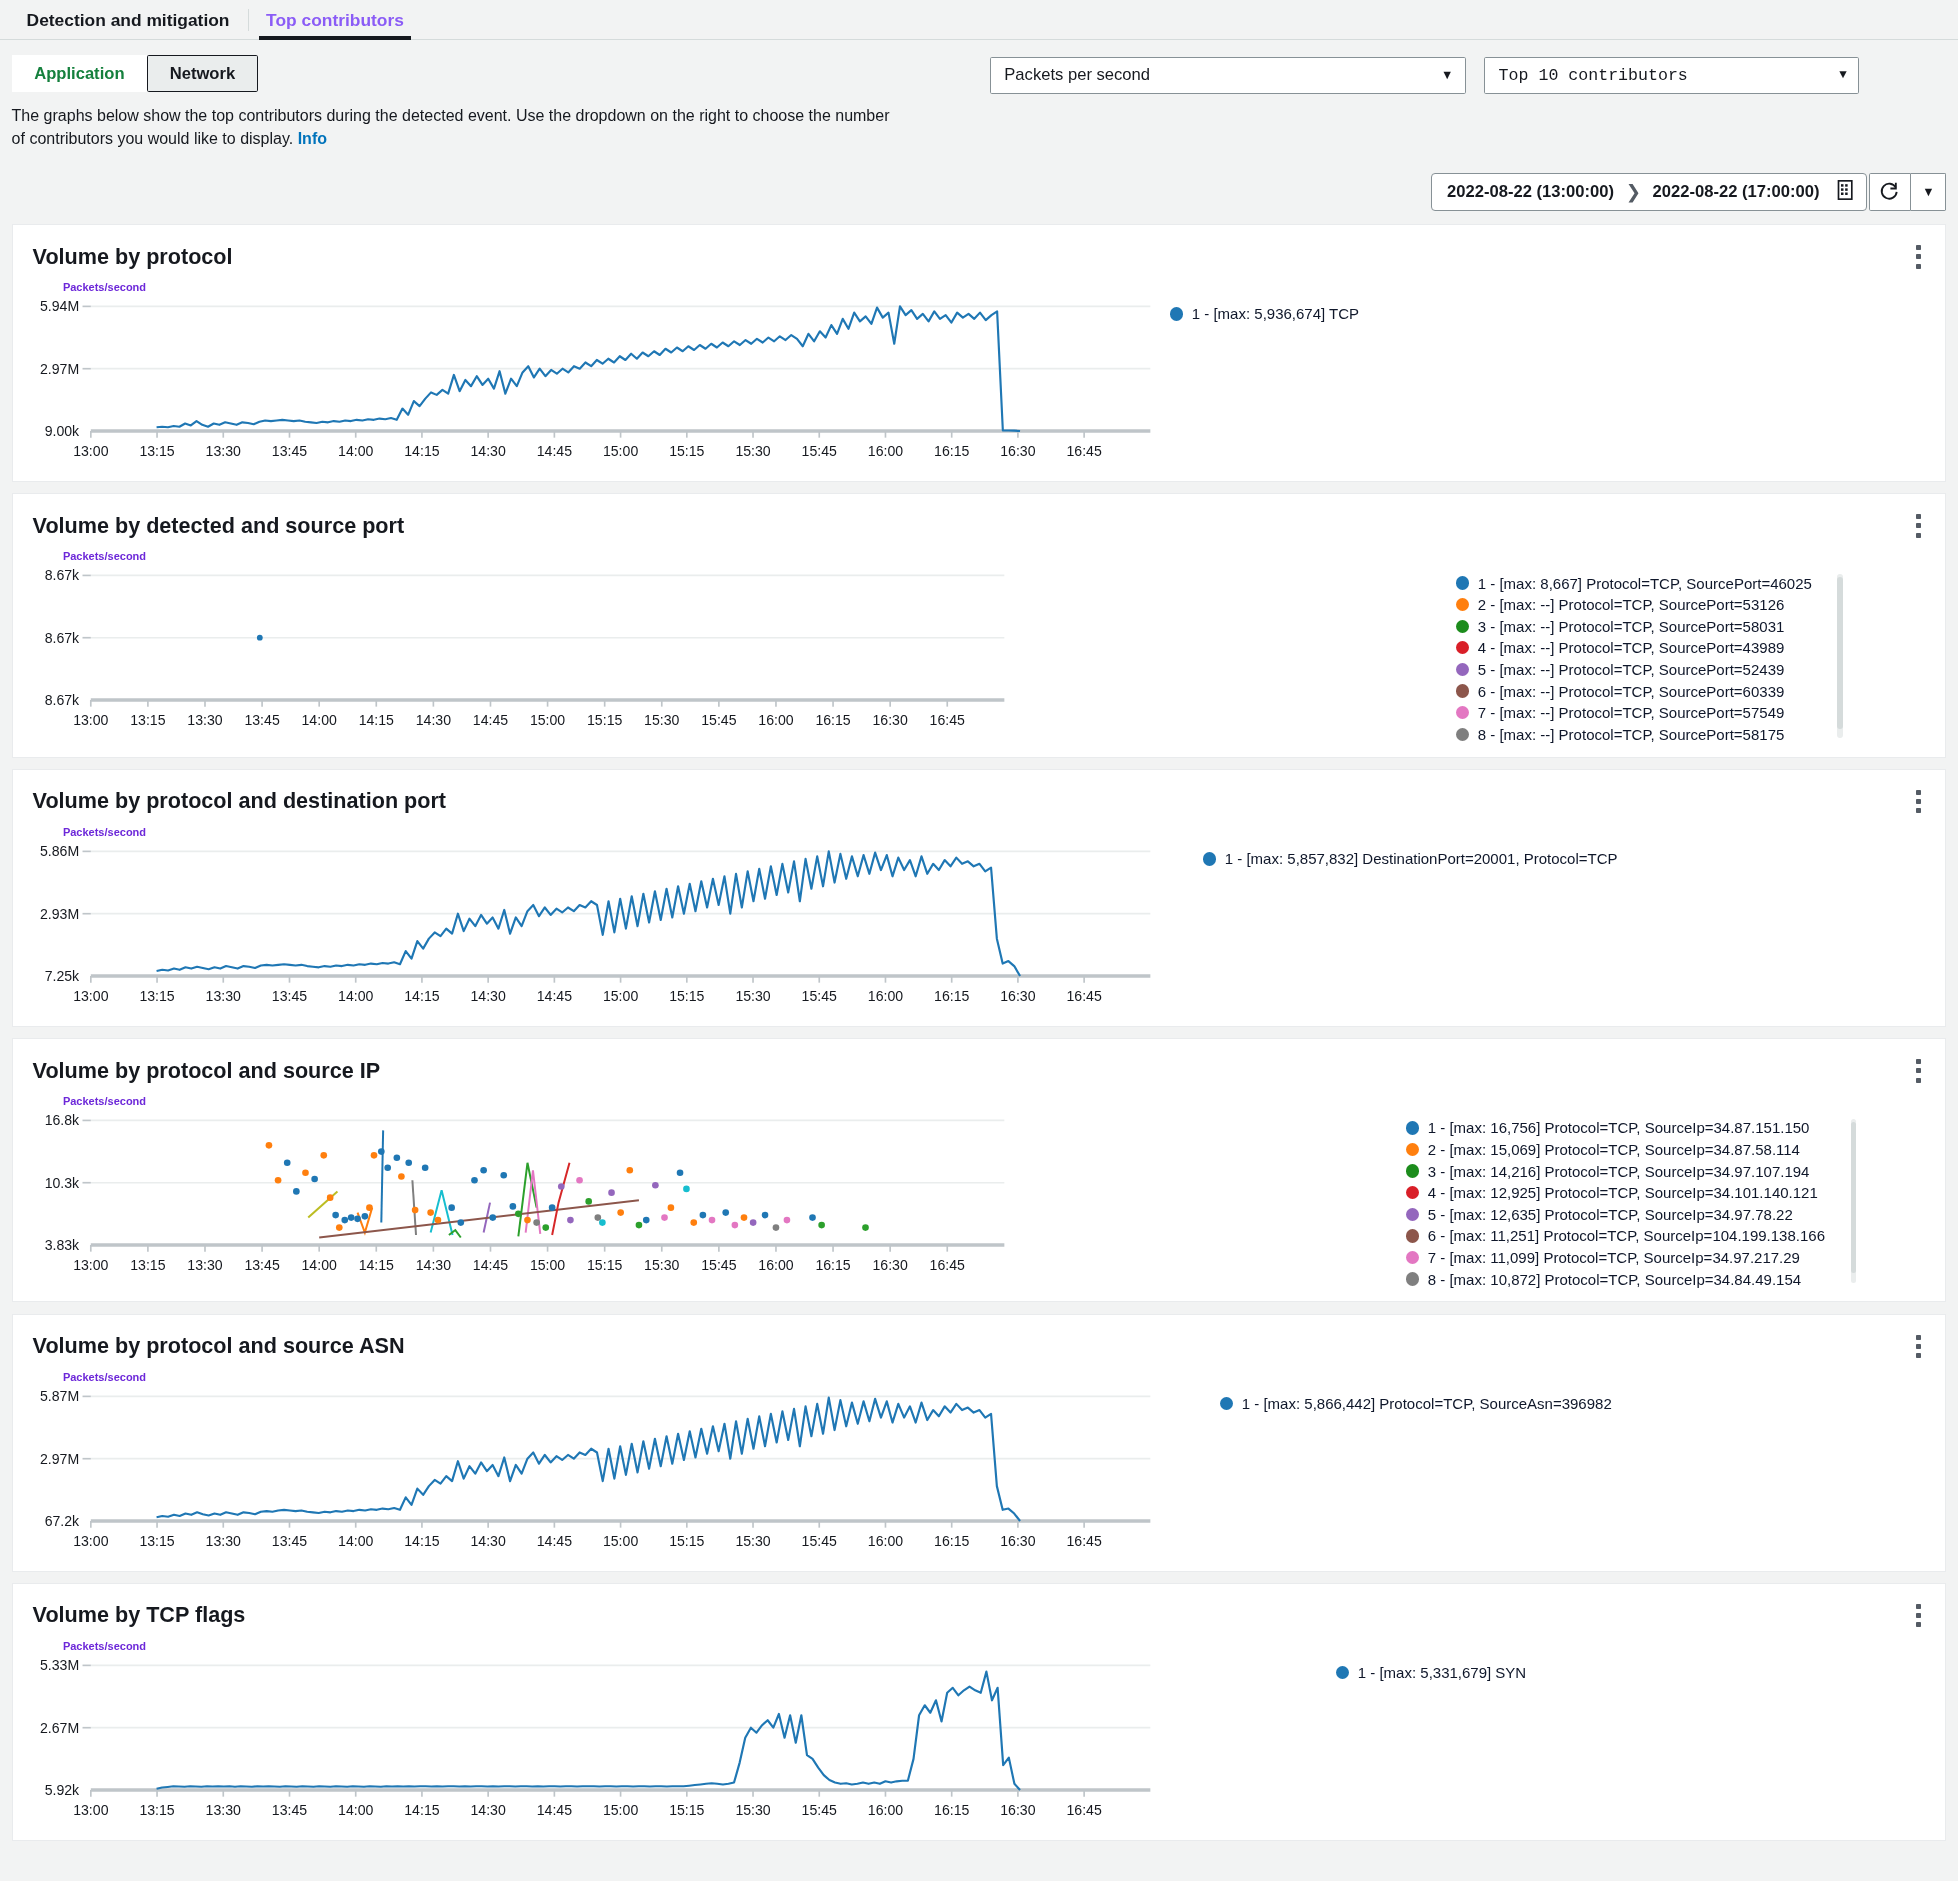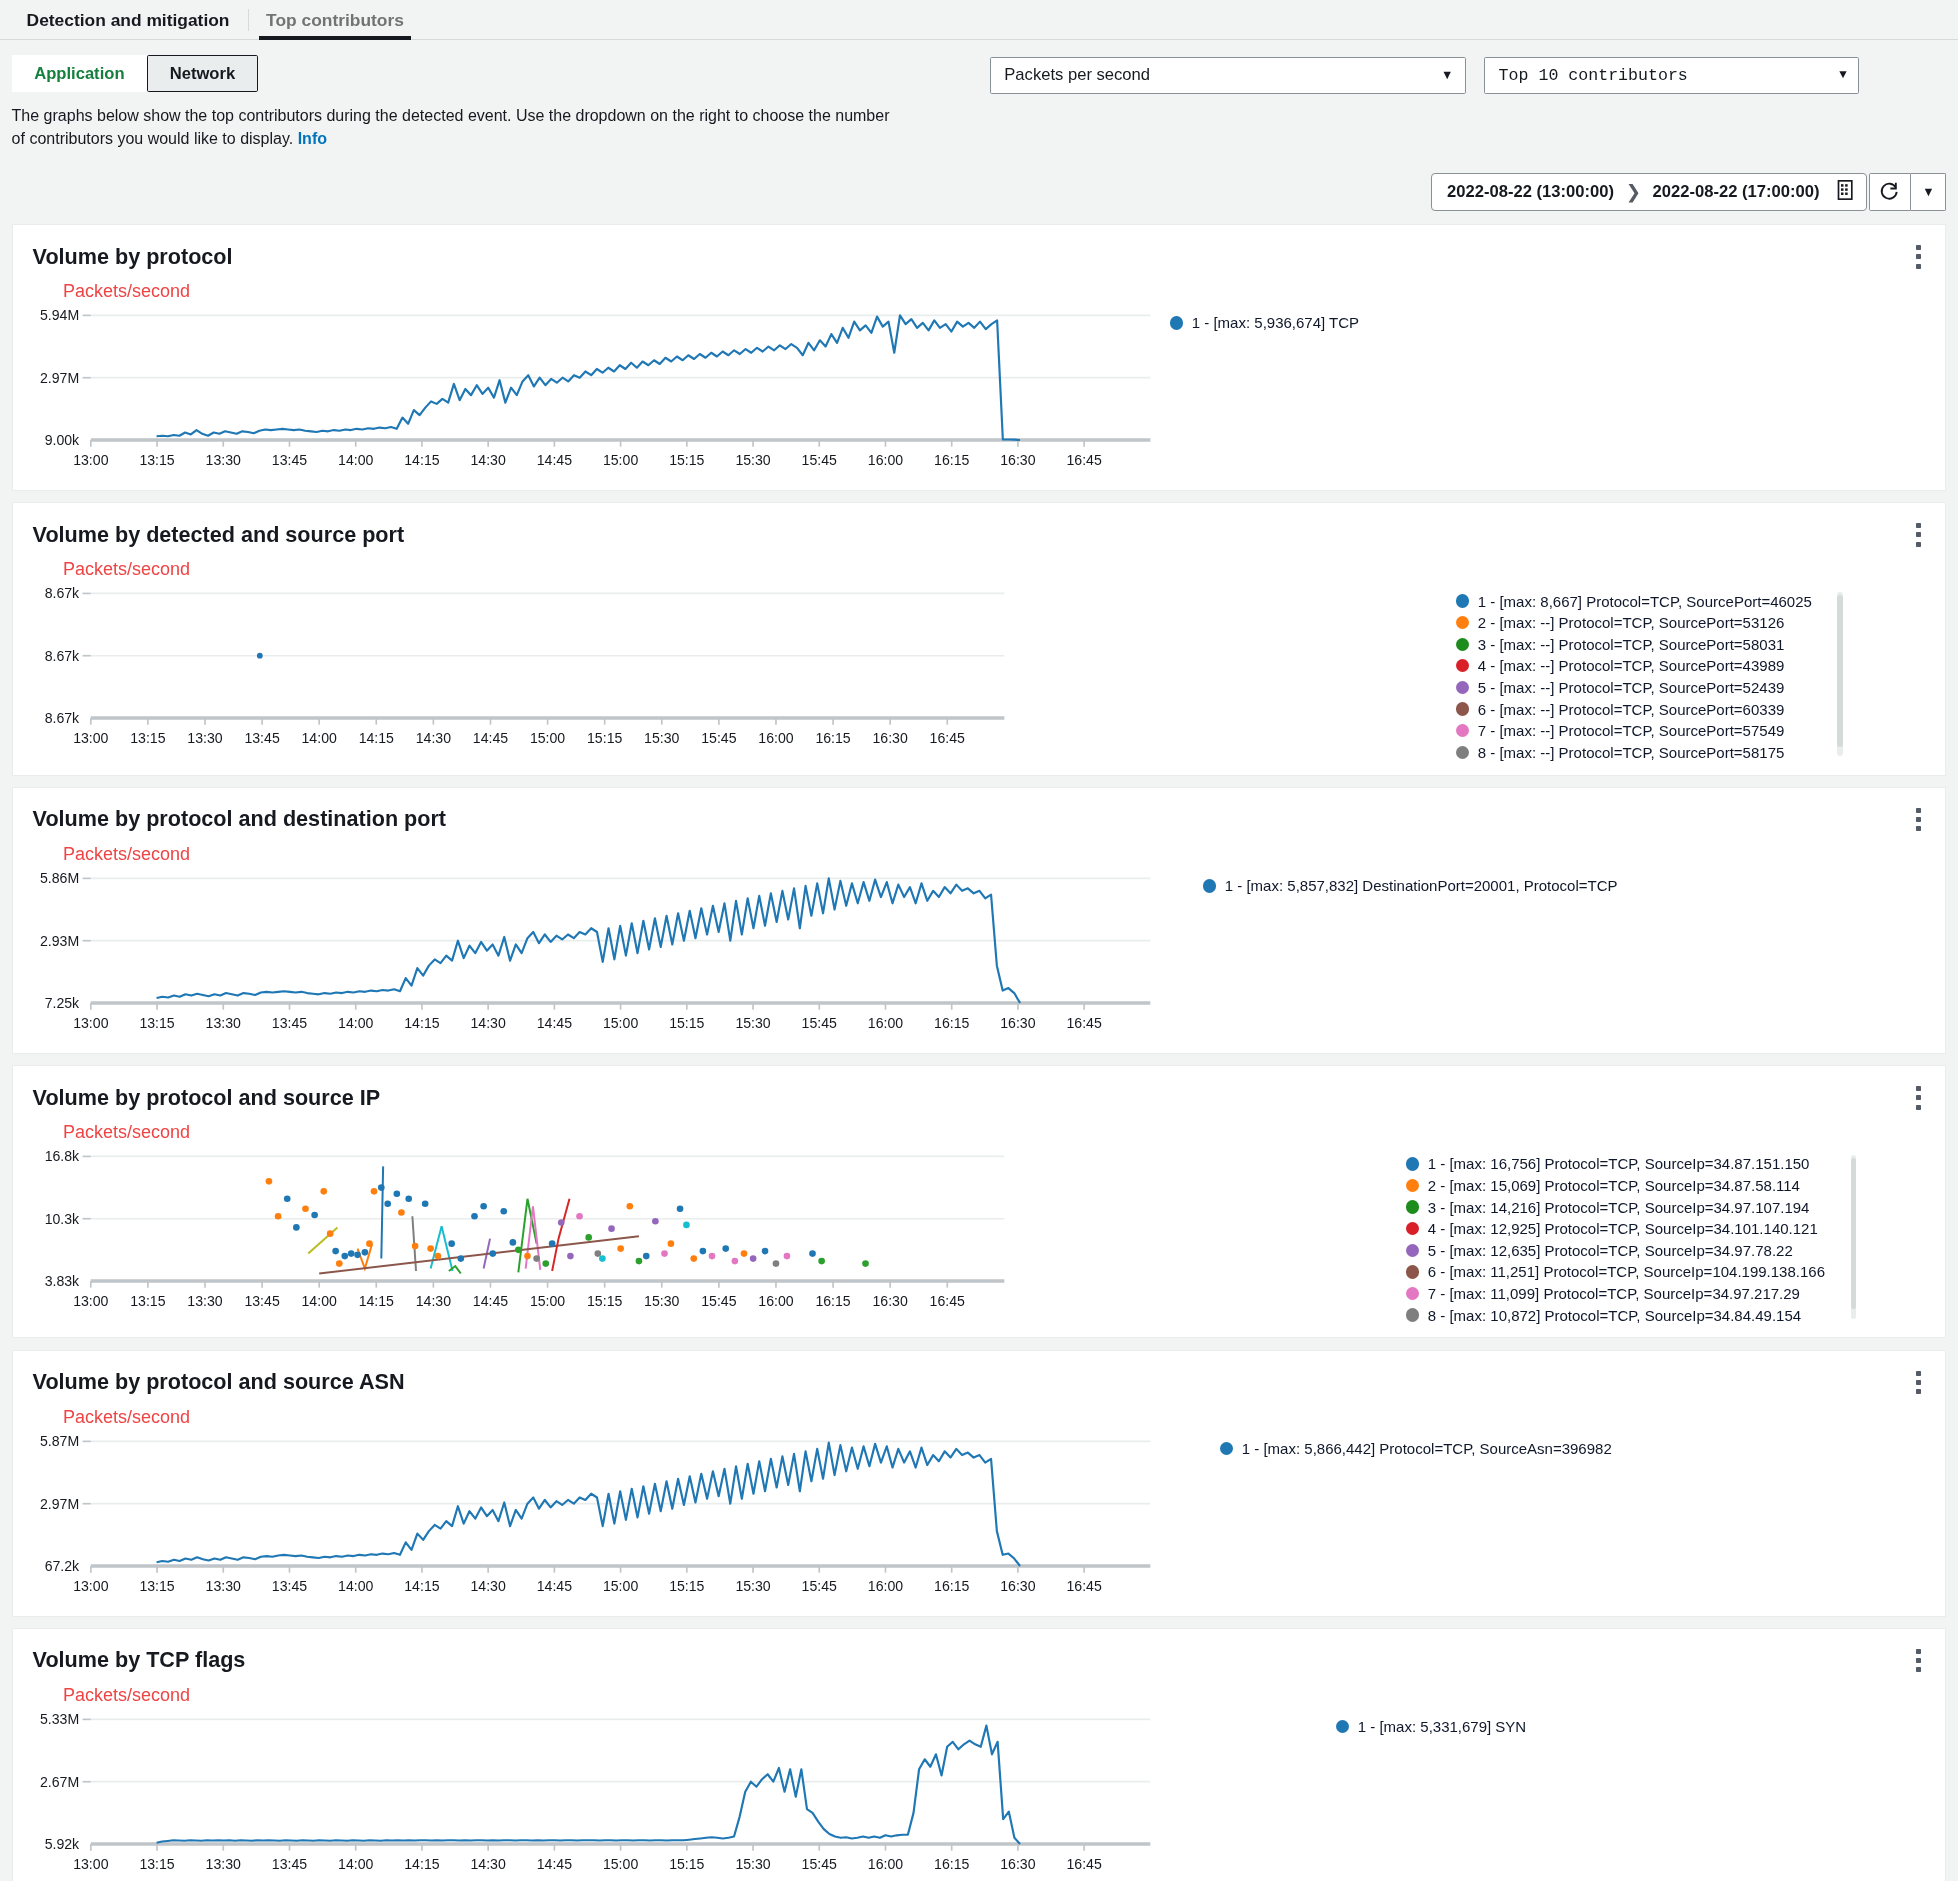--- a/index.html
+++ b/index.html
@@ -35,21 +35,21 @@
     color: #16191f;
     position: relative;
     cursor: pointer;
   }
   .tab + .tab:before {
     content: "";
     position: absolute;
     left: 0; top: 9.1px; bottom: 9.1px;
     width: 0.8px; background: #d5dbdb;
   }
-  .tab.active { color: #737373; }
+  .tab.active { color: #8b5cf6; }
   .tab.active:after {
     content: "";
     position: absolute;
     left: 11.6px; right: 11.6px; bottom: 0;
     height: 4.2px; background: #16191f; z-index: 2;
   }
 
   
   .controls {
     background: #f2f3f3;
@@ -167,23 +167,24 @@
     right: 16.6px; top: 16.6px;
     width: 21.6px; height: 30px;
     display: flex; flex-direction: column;
     align-items: center; justify-content: center;
     gap: 4.2px;
     cursor: pointer;
   }
   .kebab span { width: 5px; height: 5px; background: #545b64; border-radius: 0.8px; display: block; }
 
   .axis-label {
-    font-size: 18px;
-    color: #ef4444;
+    font-size: 11px;
+    color: #6d28d9;
     margin: 0 0 5px 32px;
+    font-weight: bold;
   }
   .chart-row { display: flex; align-items: flex-start; }
   .plot-wrap { position: relative; }
   .legend {
     padding-left: 13.3px;
     padding-top: 5px;
     position: relative;
     display: flex;
     flex-direction: column;
     justify-content: flex-start;

